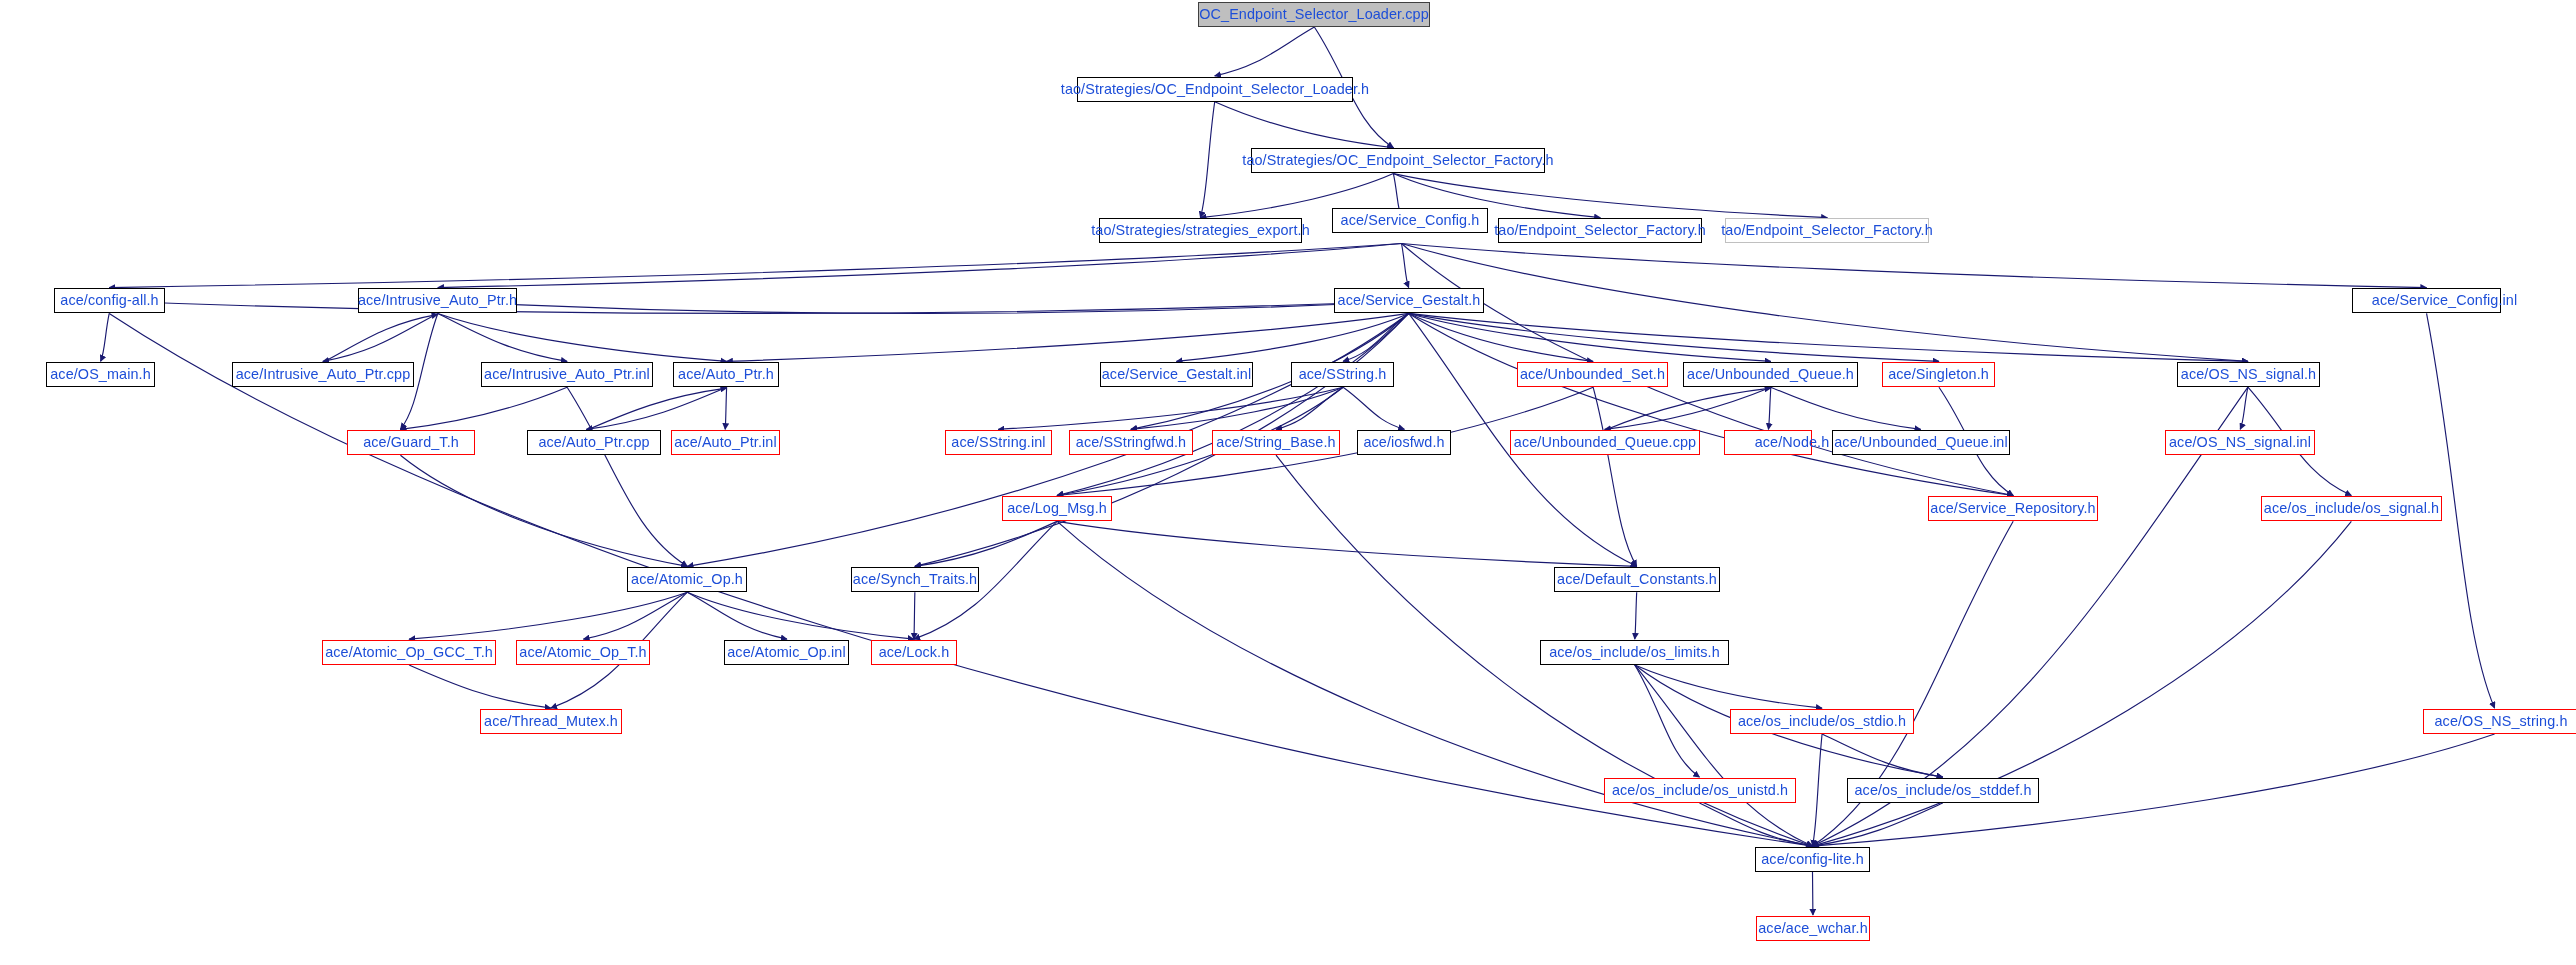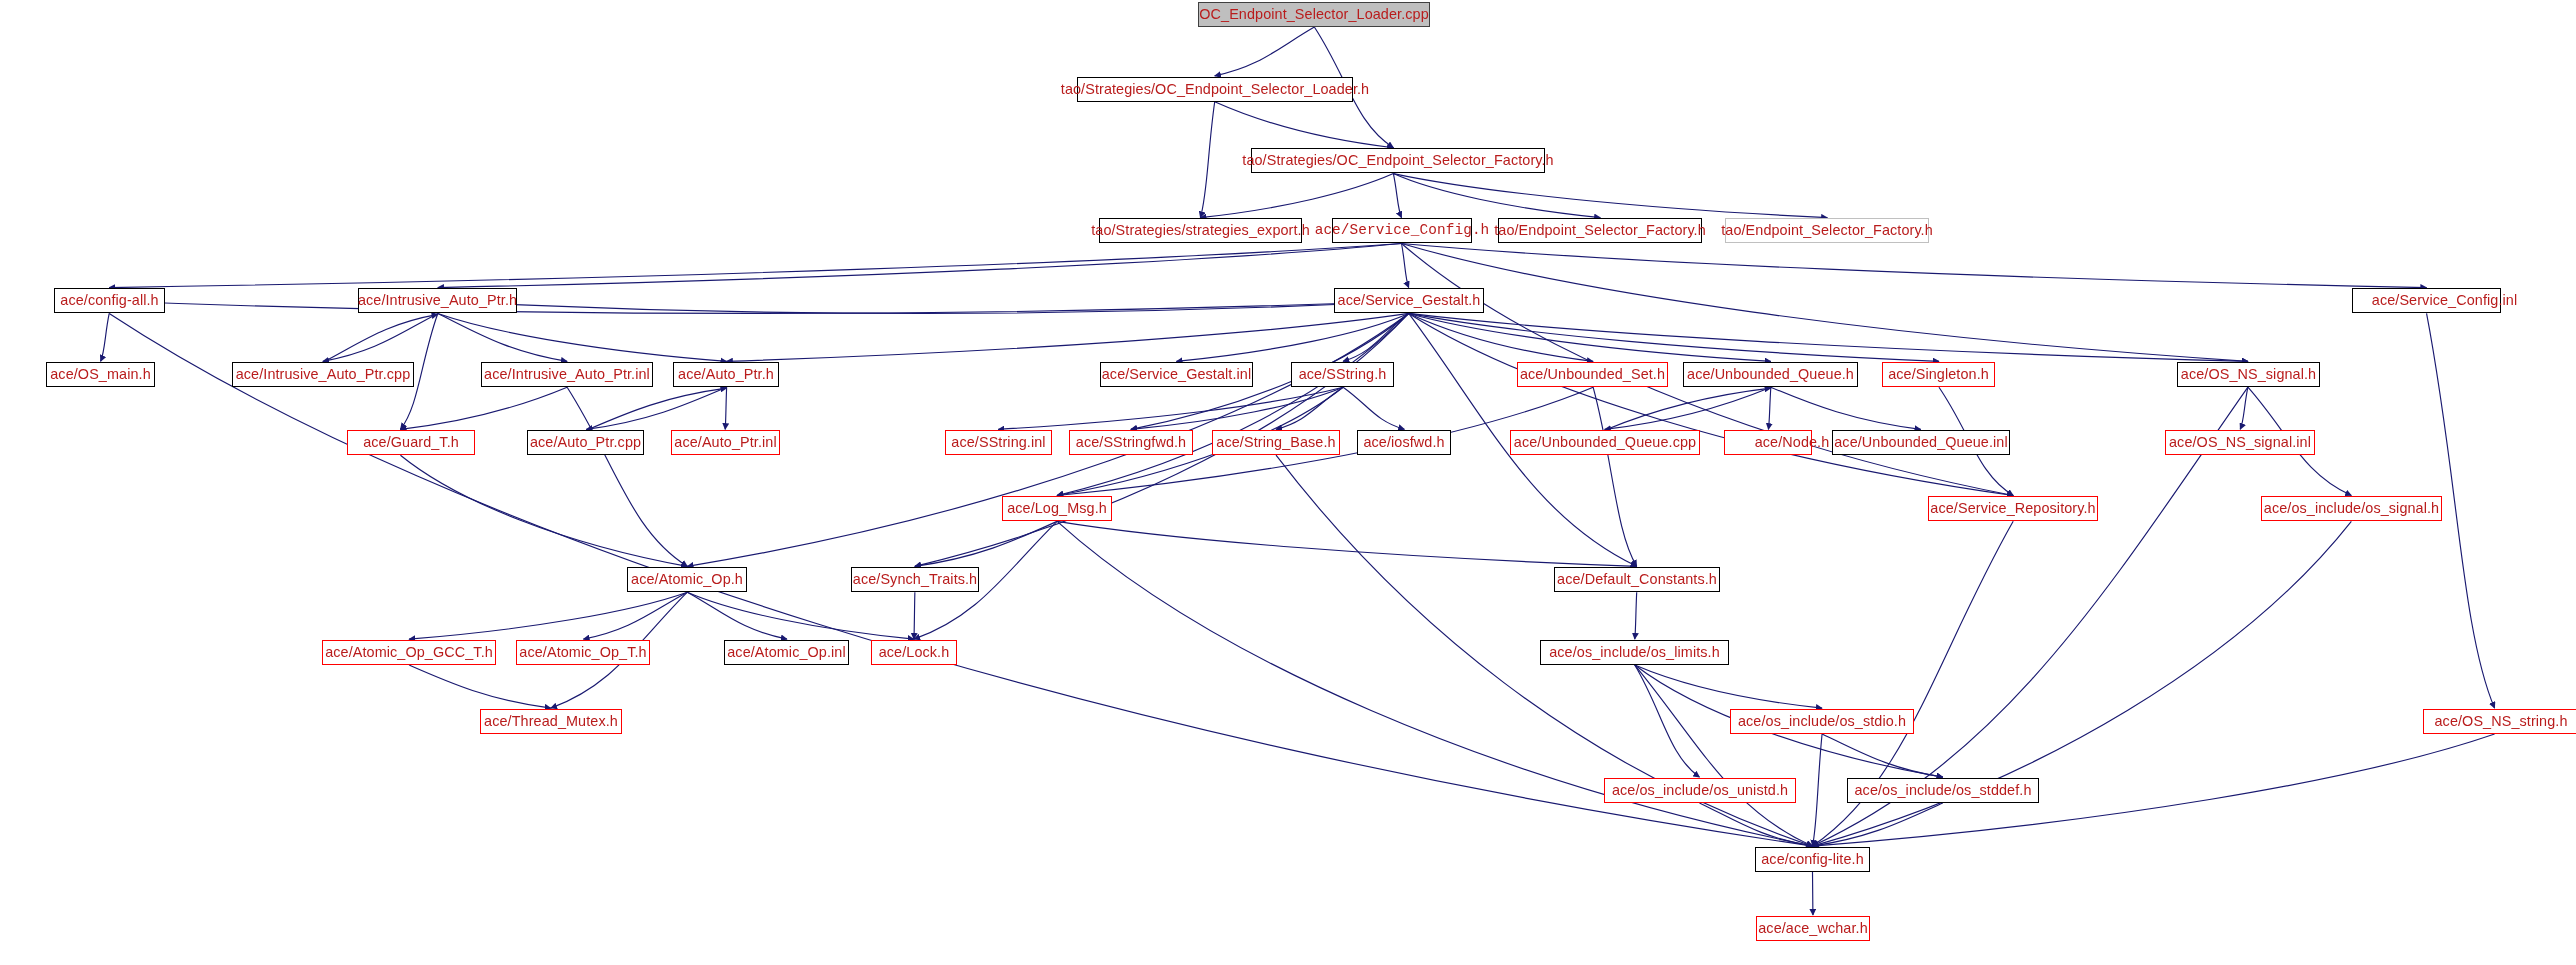--- a/index.html
+++ b/index.html
@@ -26,21 +26,21 @@
   }
   .node {
     position: absolute;
     box-sizing: border-box;
     display: flex;
     align-items: center;
     justify-content: center;
     white-space: nowrap;
     background: #ffffff;
     border: 1px solid #000000;
-    color: #b91c1c;
+    color: #1d4ed8;
     font-size: 14.4px;
     line-height: 1;
     letter-spacing: 0.1px;
     height: 25px;
     z-index: 5;
   }
   .node.red {
     border-color: #ff0000;
   }
   .node.gray-border {
@@ -156,21 +156,21 @@
       </div>
       <div class="node" style="left: 1077px; top: 77px; width: 276px;">
         <span class="node-label">tao/Strategies/OC_Endpoint_Selector_Loader.h</span>
       </div>
       <div class="node" style="left: 1251px; top: 148px; width: 294px;">
         <span class="node-label">tao/Strategies/OC_Endpoint_Selector_Factory.h</span>
       </div>
       <div class="node" style="left: 1099px; top: 218px; width: 203px;">
         <span class="node-label">tao/Strategies/strategies_export.h</span>
       </div>
-      <div class="node" style="left: 1332px; top: 218px; width: 140px; font-family: Liberation Mono, monospace;">
+      <div class="node" style="left: 1332px; top: 208px; width: 156px;">
         <span class="node-label">ace/Service_Config.h</span>
       </div>
       <div class="node" style="left: 1498px; top: 218px; width: 204px;">
         <span class="node-label">tao/Endpoint_Selector_Factory.h</span>
       </div>
       <div class="node gray-border" style="left: 1725px; top: 218px; width: 204px;">
         <span class="node-label">tao/Endpoint_Selector_Factory.h</span>
       </div>
       <div class="node" style="left: 54px; top: 288px; width: 111px;">
         <span class="node-label">ace/config-all.h</span>
@@ -210,21 +210,21 @@
       </div>
       <div class="node red" style="left: 1882px; top: 362px; width: 113px;">
         <span class="node-label">ace/Singleton.h</span>
       </div>
       <div class="node" style="left: 2177px; top: 362px; width: 143px;">
         <span class="node-label">ace/OS_NS_signal.h</span>
       </div>
       <div class="node red" style="left: 347px; top: 430px; width: 128px;">
         <span class="node-label">ace/Guard_T.h</span>
       </div>
-      <div class="node" style="left: 527px; top: 430px; width: 117px; text-align: right;">
+      <div class="node" style="left: 527px; top: 430px; width: 134px; text-align: right;">
         <span class="node-label">ace/Auto_Ptr.cpp</span>
       </div>
       <div class="node red" style="left: 671px; top: 430px; width: 109px;">
         <span class="node-label">ace/Auto_Ptr.inl</span>
       </div>
       <div class="node red" style="left: 945px; top: 430px; width: 107px;">
         <span class="node-label">ace/SString.inl</span>
       </div>
       <div class="node red" style="left: 1069px; top: 430px; width: 124px;">
         <span class="node-label">ace/SStringfwd.h</span>

